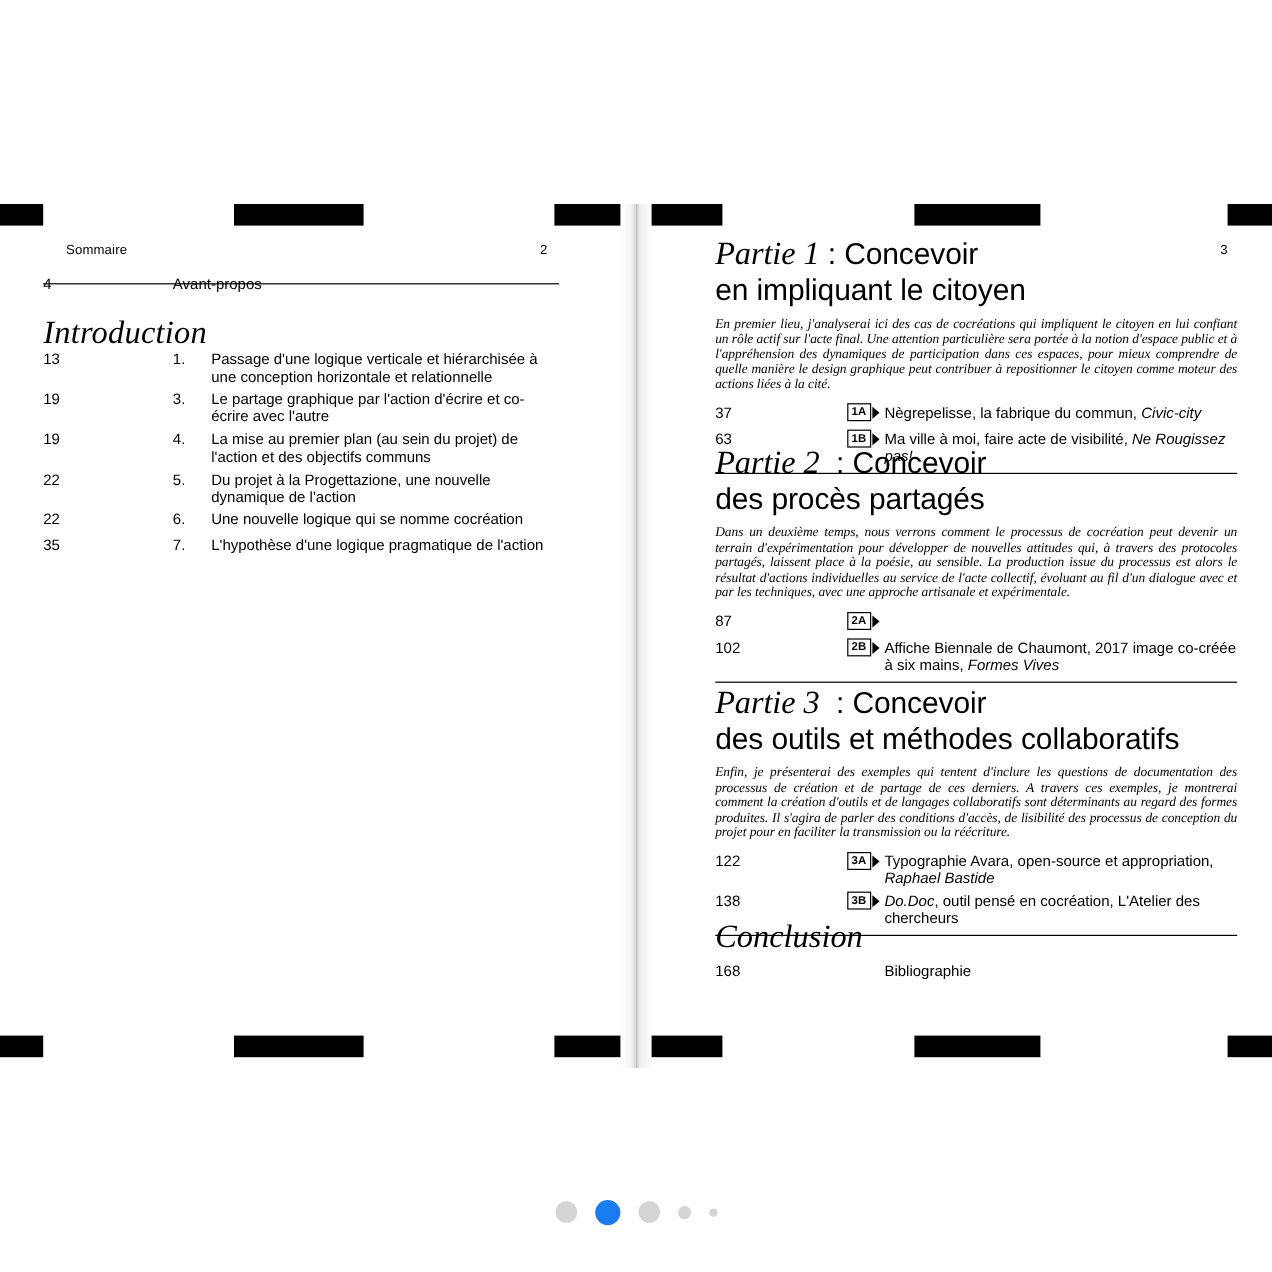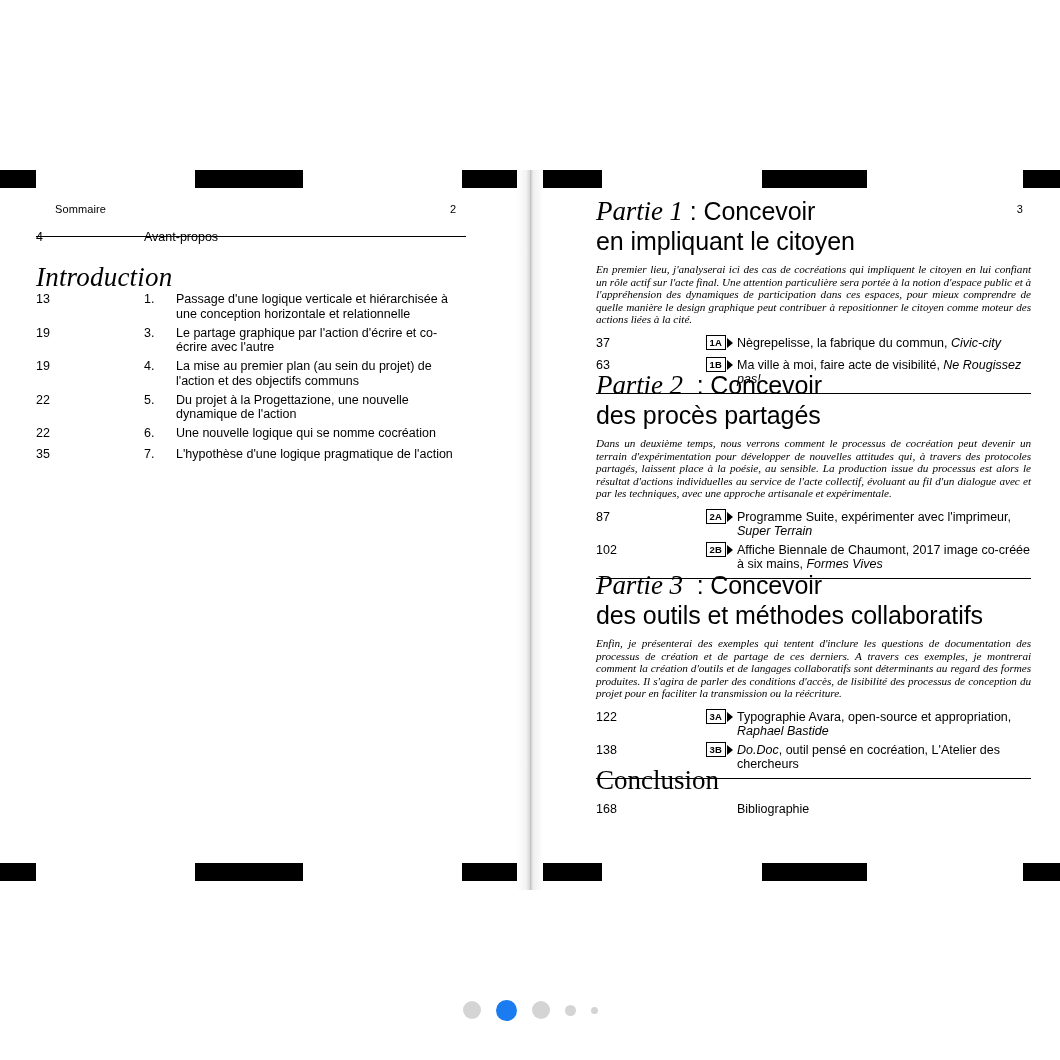--- a/index.html
+++ b/index.html
@@ -163,20 +163,21 @@
   .entry .etxt i { font-style: italic; text-align: center; }
   .rule {
     border-top: 1px solid #000;
     margin-top: 6px;
   }
 
   #conclusion-title {
     position: absolute;
     left: 66px;
     font-family: "Liberation Serif", serif;
+    font-style: italic;
     font-size: 27px;
   }
   #conclusion-entry {
     position: absolute;
     left: 66px;
     font-size: 12.5px;
   }
   #conclusion-entry .pg { position: absolute; left: 0; top: 0; }
   #conclusion-entry .lbl { margin-left: 141px; display: block; }
 
@@ -303,21 +304,20 @@
         <span>des procès partagés</span>
       </div>
       <div class="part-desc">Dans un deuxième temps, nous verrons comment le processus de cocréation peut devenir un terrain d'expérimentation pour développer de nouvelles attitudes qui, à travers des protocoles partagés, laissent place à la poésie, au sensible. La production issue du processus est alors le résultat d'actions individuelles au service de l'acte collectif, évoluant au fil d'un dialogue avec et par les techniques, avec une approche artisanale et expérimentale.</div>
       <div class="entries">
         <div class="entry">
           <span class="pg">87</span>
           <span class="tagwrap">
             <span class="tag">2A</span>
             <span class="arrow"></span>
           </span>
-          <span class="etxt"><span>Programme Suite, expérimenter avec l'imprimeur,</span><br><i>Super Terrain</i></span>
         </div>
         <div class="entry">
           <span class="pg">102</span>
           <span class="tagwrap">
             <span class="tag">2B</span>
             <span class="arrow"></span>
           </span>
           <span class="etxt"><span>Affiche Biennale de Chaumont, 2017 image co-créée à six mains, </span><i>Formes Vives</i></span>
         </div>
         <div class="rule"></div>

